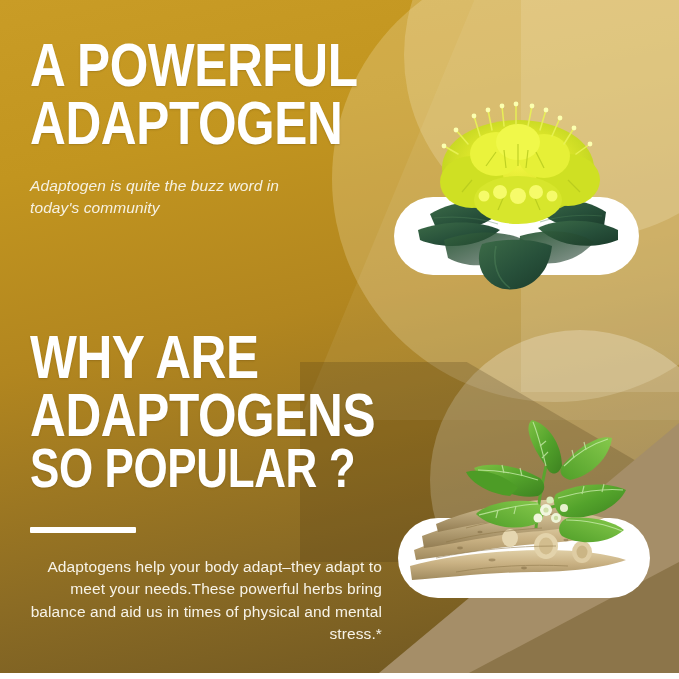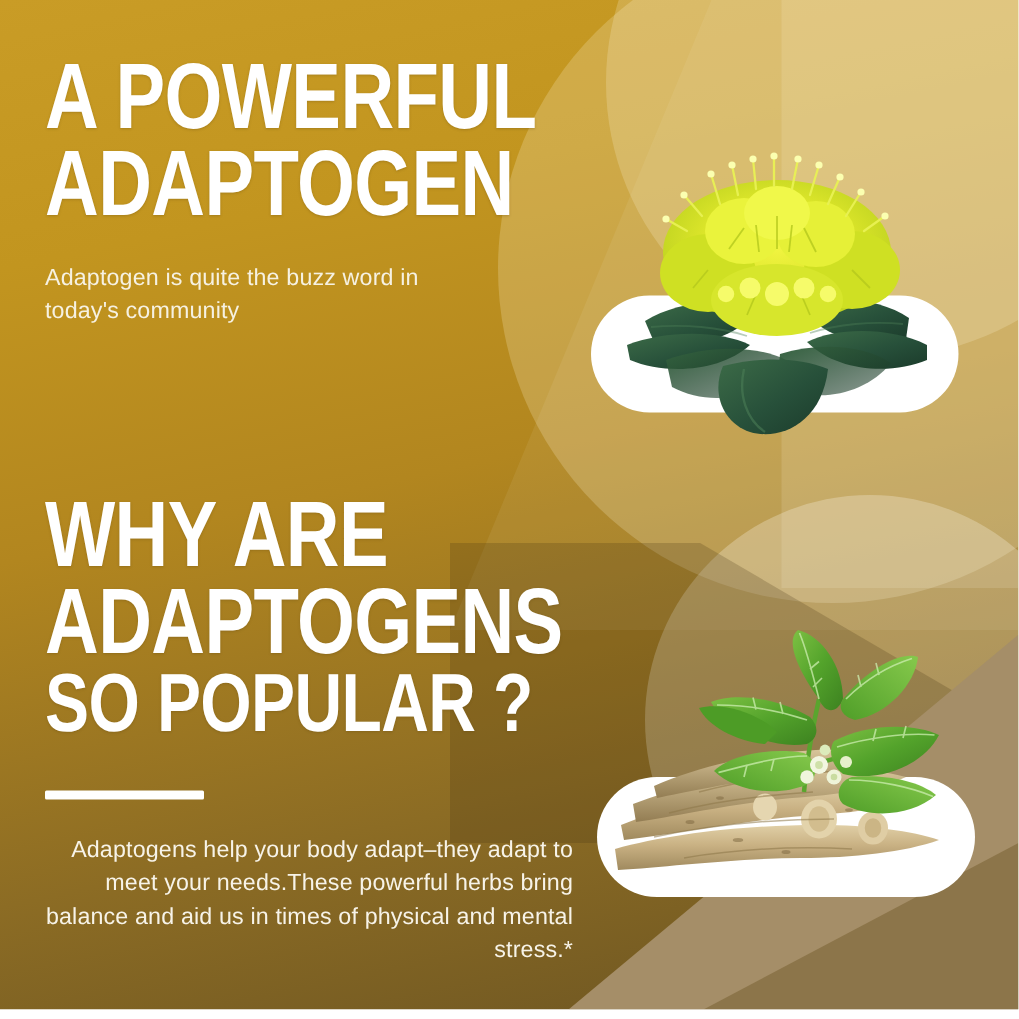--- a/index.html
+++ b/index.html
@@ -88,20 +88,21 @@
   #headline-2 .l1,#headline-2 .l2{display:block;}
 
   .subtitle{
     position:absolute;
     left:30px;top:175px;
     width:300px;
     color:#f6f1e2;
     font-size:15.5px;
     line-height:1.42;
     letter-spacing:0.1px;
+    font-style:italic;
   }
 
   .divider{
     position:absolute;
     left:30px;top:527px;
     width:106px;height:6px;
     background:#ffffff;
     border-radius:1px;
   }
 

